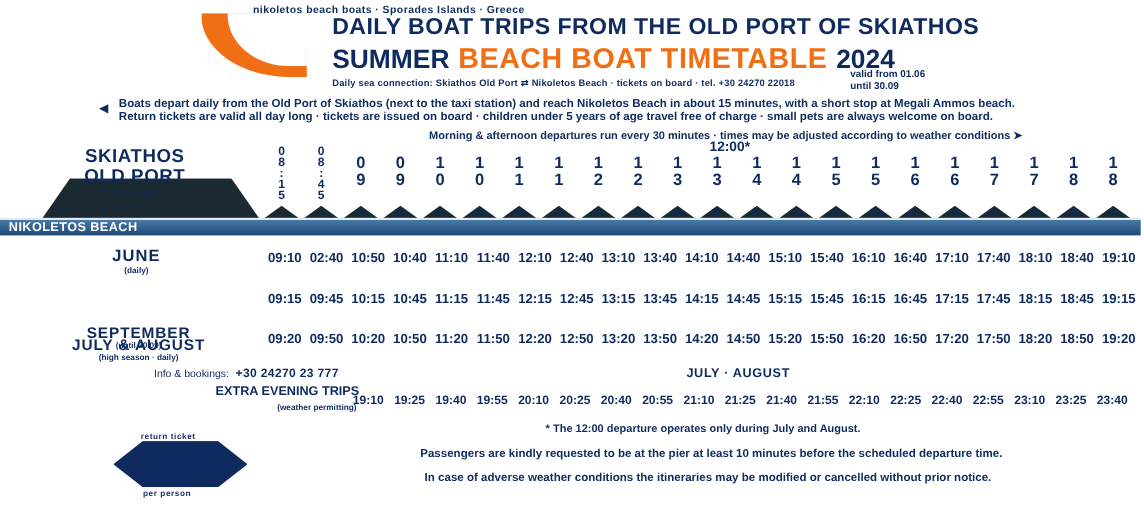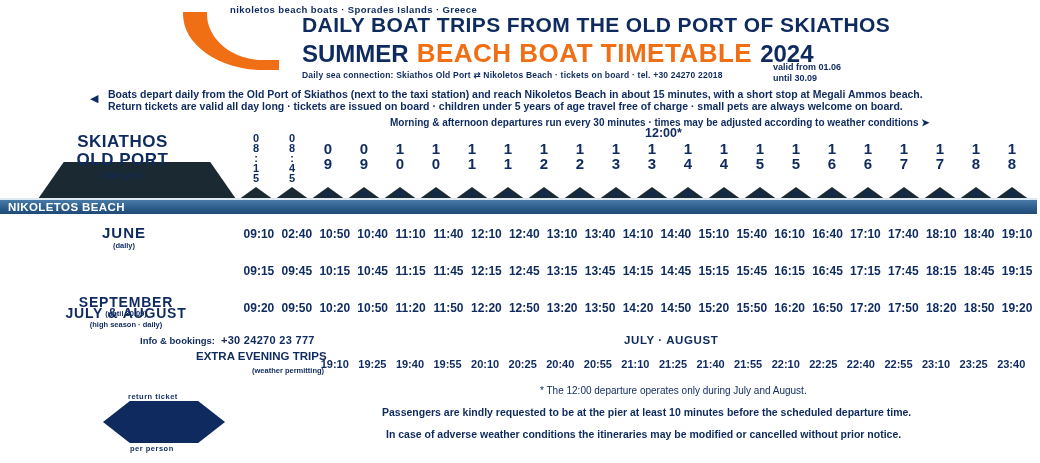--- a/index.html
+++ b/index.html
@@ -79,30 +79,30 @@
   .rowA-label { left:84px; top:224px; width:80px; text-align:center; }
   .rowA-label .main { font-size:15px; font-weight:bold; letter-spacing:1px; }
   .rowA-label .sub  { font-size:7.5px; font-weight:bold; }
   .rowB-label, .rowC-label { left:34px; width:184px; text-align:center; line-height:1.05; }
   .rowB-label { top:258px;margin-top:48px; } .rowC-label { top:295px; }
   .rowB-label .main, .rowC-label .main { font-size:14px; font-weight:bold; letter-spacing:.8px; }
   .rowB-label .sub,  .rowC-label .sub  { font-size:7.5px; font-weight:bold; }
 
   
   .info-line { left:140px; top:334px; display:flex; gap:6px; align-items:baseline; white-space:nowrap; }
-  .info-line .lbl { font-size:9.5px; font-weight:bold; }
+  .info-line .lbl { font-size:9.5px; font-weight:normal; }
   .info-line .phone { font-size:11px; font-weight:bold; letter-spacing:.3px; }
   .season-note { left:624px; top:334px; font-size:11.5px; font-weight:bold; letter-spacing:.6px; }
   .evening-label { left:196px; top:350px; font-size:11.5px; font-weight:bold; }
   .evening-sub   { left:252px; top:366px; font-size:7.5px; font-weight:bold; }
   .evening-cells { left:316px; top:352px; display:flex; width:714px; height:24px; }
   .ev-cell { flex:1; text-align:center; font-size:11px; font-weight:bold; line-height:24px; }
 
   
-  .fn1 { left:540px; top:385px; font-size:10px;   font-weight:normal; white-space:nowrap; }
+  .fn1 { left:496px; top:385px; font-size:10px;   font-weight:bold; white-space:nowrap; }
   .fn2 { left:382px; top:406px; font-size:10.5px; font-weight:bold; white-space:nowrap; }
   .fn3 { left:386px; top:428px; font-size:10.5px; font-weight:bold; white-space:nowrap; }
   .badge-shape {
     left:103px; top:401px; width:122px; height:42px; background:#0e2a5e;
     clip-path:polygon(22% 0, 78% 0, 100% 50%, 78% 100%, 22% 100%, 0 50%);
   }
   .badge-top    { left:128px; top:392px; font-size:7.5px; font-weight:bold; letter-spacing:.5px; }
   .badge-bottom { left:130px; top:444px; font-size:7.5px; font-weight:bold; letter-spacing:.5px; }
 </style>
 </head>

